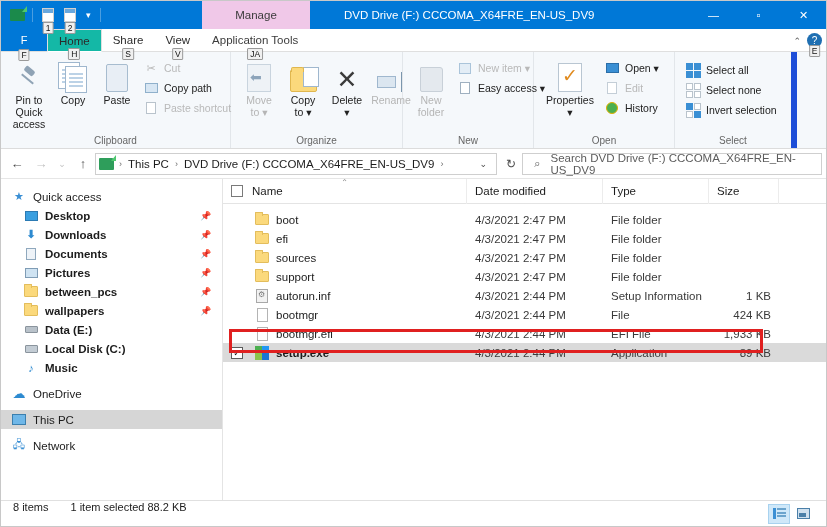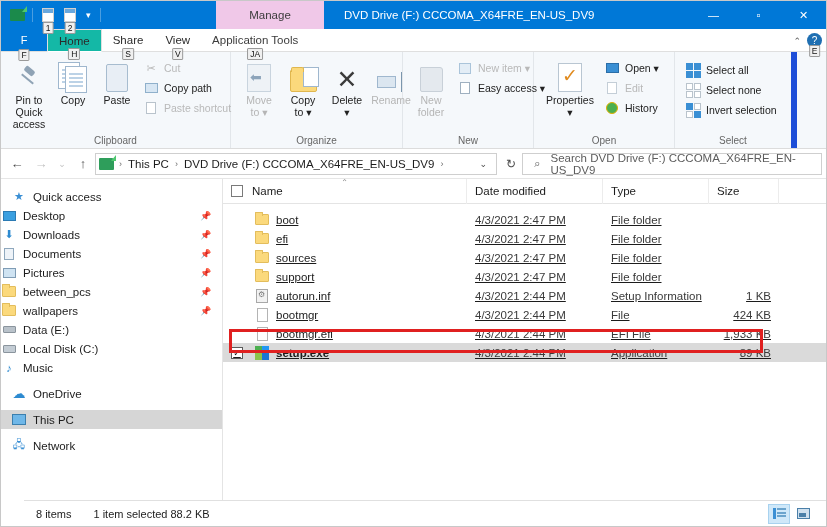--- a/index.html
+++ b/index.html
@@ -45,21 +45,21 @@
   }
   .keytip {
     position:absolute; background:#f0f0f0; border:1px solid #999; color:#111;
     font-size:8.5px; line-height:10px; padding:0 2px; border-radius:1px;
     bottom:-9px; left:50%; transform:translateX(-50%); white-space:nowrap;
     z-index: 40;
   }
   .qat-drop { color:#fff; font-size:9px; padding:0 4px; }
 
   .tab-manage {
-    position:absolute; left:215px; top:0; height:28px; width:108px;
+    position:absolute; left:201px; top:0; height:28px; width:108px;
     background:#f0c8e8; display:flex; align-items:center; justify-content:center;
     font-size:11.5px; color:#3c3c3c;
   }
   .title-text {
     position:absolute; left:343px; top:0; height:28px; display:flex; align-items:center;
     color:#fff; font-size:11.5px;
   }
   .win-btns { position:absolute; right:0; top:0; height:28px; display:flex; }
   .win-btn {
     width:45px; height:28px; display:flex; align-items:center; justify-content:center;
@@ -182,22 +182,22 @@
   }
   .searchbox .ph { font-size:11.5px; color:#5c5c5c; }
 
   
   .content { flex:1; display:flex; min-height:0; background:#fff; }
   .navpane {
     width:222px; border-right:1px solid #e4e4e4; padding-top:8px; overflow:hidden;
     background:#fff; position:relative;
   }
   .nav-item {
-    height:19px; display:flex; align-items:center; gap:6px; padding-right:10px;
-    font-size:11.5px; color:#1c1c1c; position:relative;
+    height:19px; display:flex; align-items:center; gap:6px; padding-left:22px; padding-right:10px;
+    font-size:11.5px; color:#1c1c1c; position:relative;font-weight:bold;
   }
   .nav-item.root { padding-left:10px; font-weight:400; }
   .nav-item.sel-grey { background:#d6d6d6; }
   .nav-ico { width:16px; height:16px; display:flex; align-items:center; justify-content:center; font-size:11px; }
   .nav-pin { margin-left:auto; color:#9a9a9a; font-size:9px; }
   .nav-gap { height:7px; }
 
   .listpane { flex:1; display:flex; flex-direction:column; min-width:0; position:relative; }
   .colhead {
     height:25px; display:flex; align-items:center; border-bottom:1px solid #e4e4e4;
@@ -209,21 +209,20 @@
   .ch-type { width:106px; }
   .ch-size { width:70px; }
   .ch-rest { flex:1; border-right:none;}
   .head-cb { width:12px; height:12px; border:1px solid #7a7a7a; margin-right:9px; background:#fff; }
   .sort-caret { position:absolute; left:50%; top:-1px; transform:translateX(-50%); font-size:8px; color:#888; }
 
   .rows { flex:1; overflow:hidden; }
   .row {
     height:19px; display:flex; align-items:center; font-size:11.5px; color:#1c1c1c;
     position:relative;
-    text-decoration:underline;
   }
   .row.selected { background:#dadada; }
   .cell { padding-left:8px; display:flex; align-items:center; overflow:hidden; white-space:nowrap; }
   .c-name { width:244px; gap:6px; }
   .c-date { width:136px; color:#3a3a3a; }
   .c-type { width:106px; color:#3a3a3a; }
   .c-size { width:70px; color:#3a3a3a; justify-content:flex-end; padding-right:8px; }
   .row-cb {
     width:12px; height:12px; border:1px solid #5b5b5b; background:#fff; margin-right:5px;
     display:flex; align-items:center; justify-content:center; font-size:9px; color:#1c1c1c;
@@ -244,22 +243,22 @@
   .setupico i:nth-child(2){ left:7px; top:0; background:#2196f3; }
   .setupico i:nth-child(3){ left:0; top:7px; background:#8bc34a; }
   .setupico i:nth-child(4){ left:7px; top:7px; background:#1976d2; }
 
   .annot {
     position:absolute; border:3px solid #e02020; pointer-events:none; z-index:20;
   }
 
   
   .statusbar {
-    flex:0 0 26px; border-top:1px solid #e0e0e0; display:flex; align-items:center;
-    padding:0 12px; font-size:11px; color:#1c1c1c; background:#fff; gap:22px;margin-left:23px;
+    flex:0 0 26px; border-top:1px solid #e0e0e0; display:flex; 
+    padding:0 12px; font-size:11px; color:#1c1c1c; background:#fff; gap:22px;
   }
   .status-right { margin-left:auto; display:flex; align-items:center; gap:2px; }
   .viewbtn {
     width:22px; height:20px; display:flex; align-items:center; justify-content:center;
   }
   .viewbtn.active { background:#cfe8f9; border:1px solid #a8d2ef; }
   .vb-details { width:13px; height:11px; display:flex; gap:1.5px; }
   .vb-details .l { width:3px; background:#3a8fd4; }
   .vb-details .r { flex:1; display:flex; flex-direction:column; gap:1.5px; }
   .vb-details .r i { height:2px; background:#6ba4cd; }

